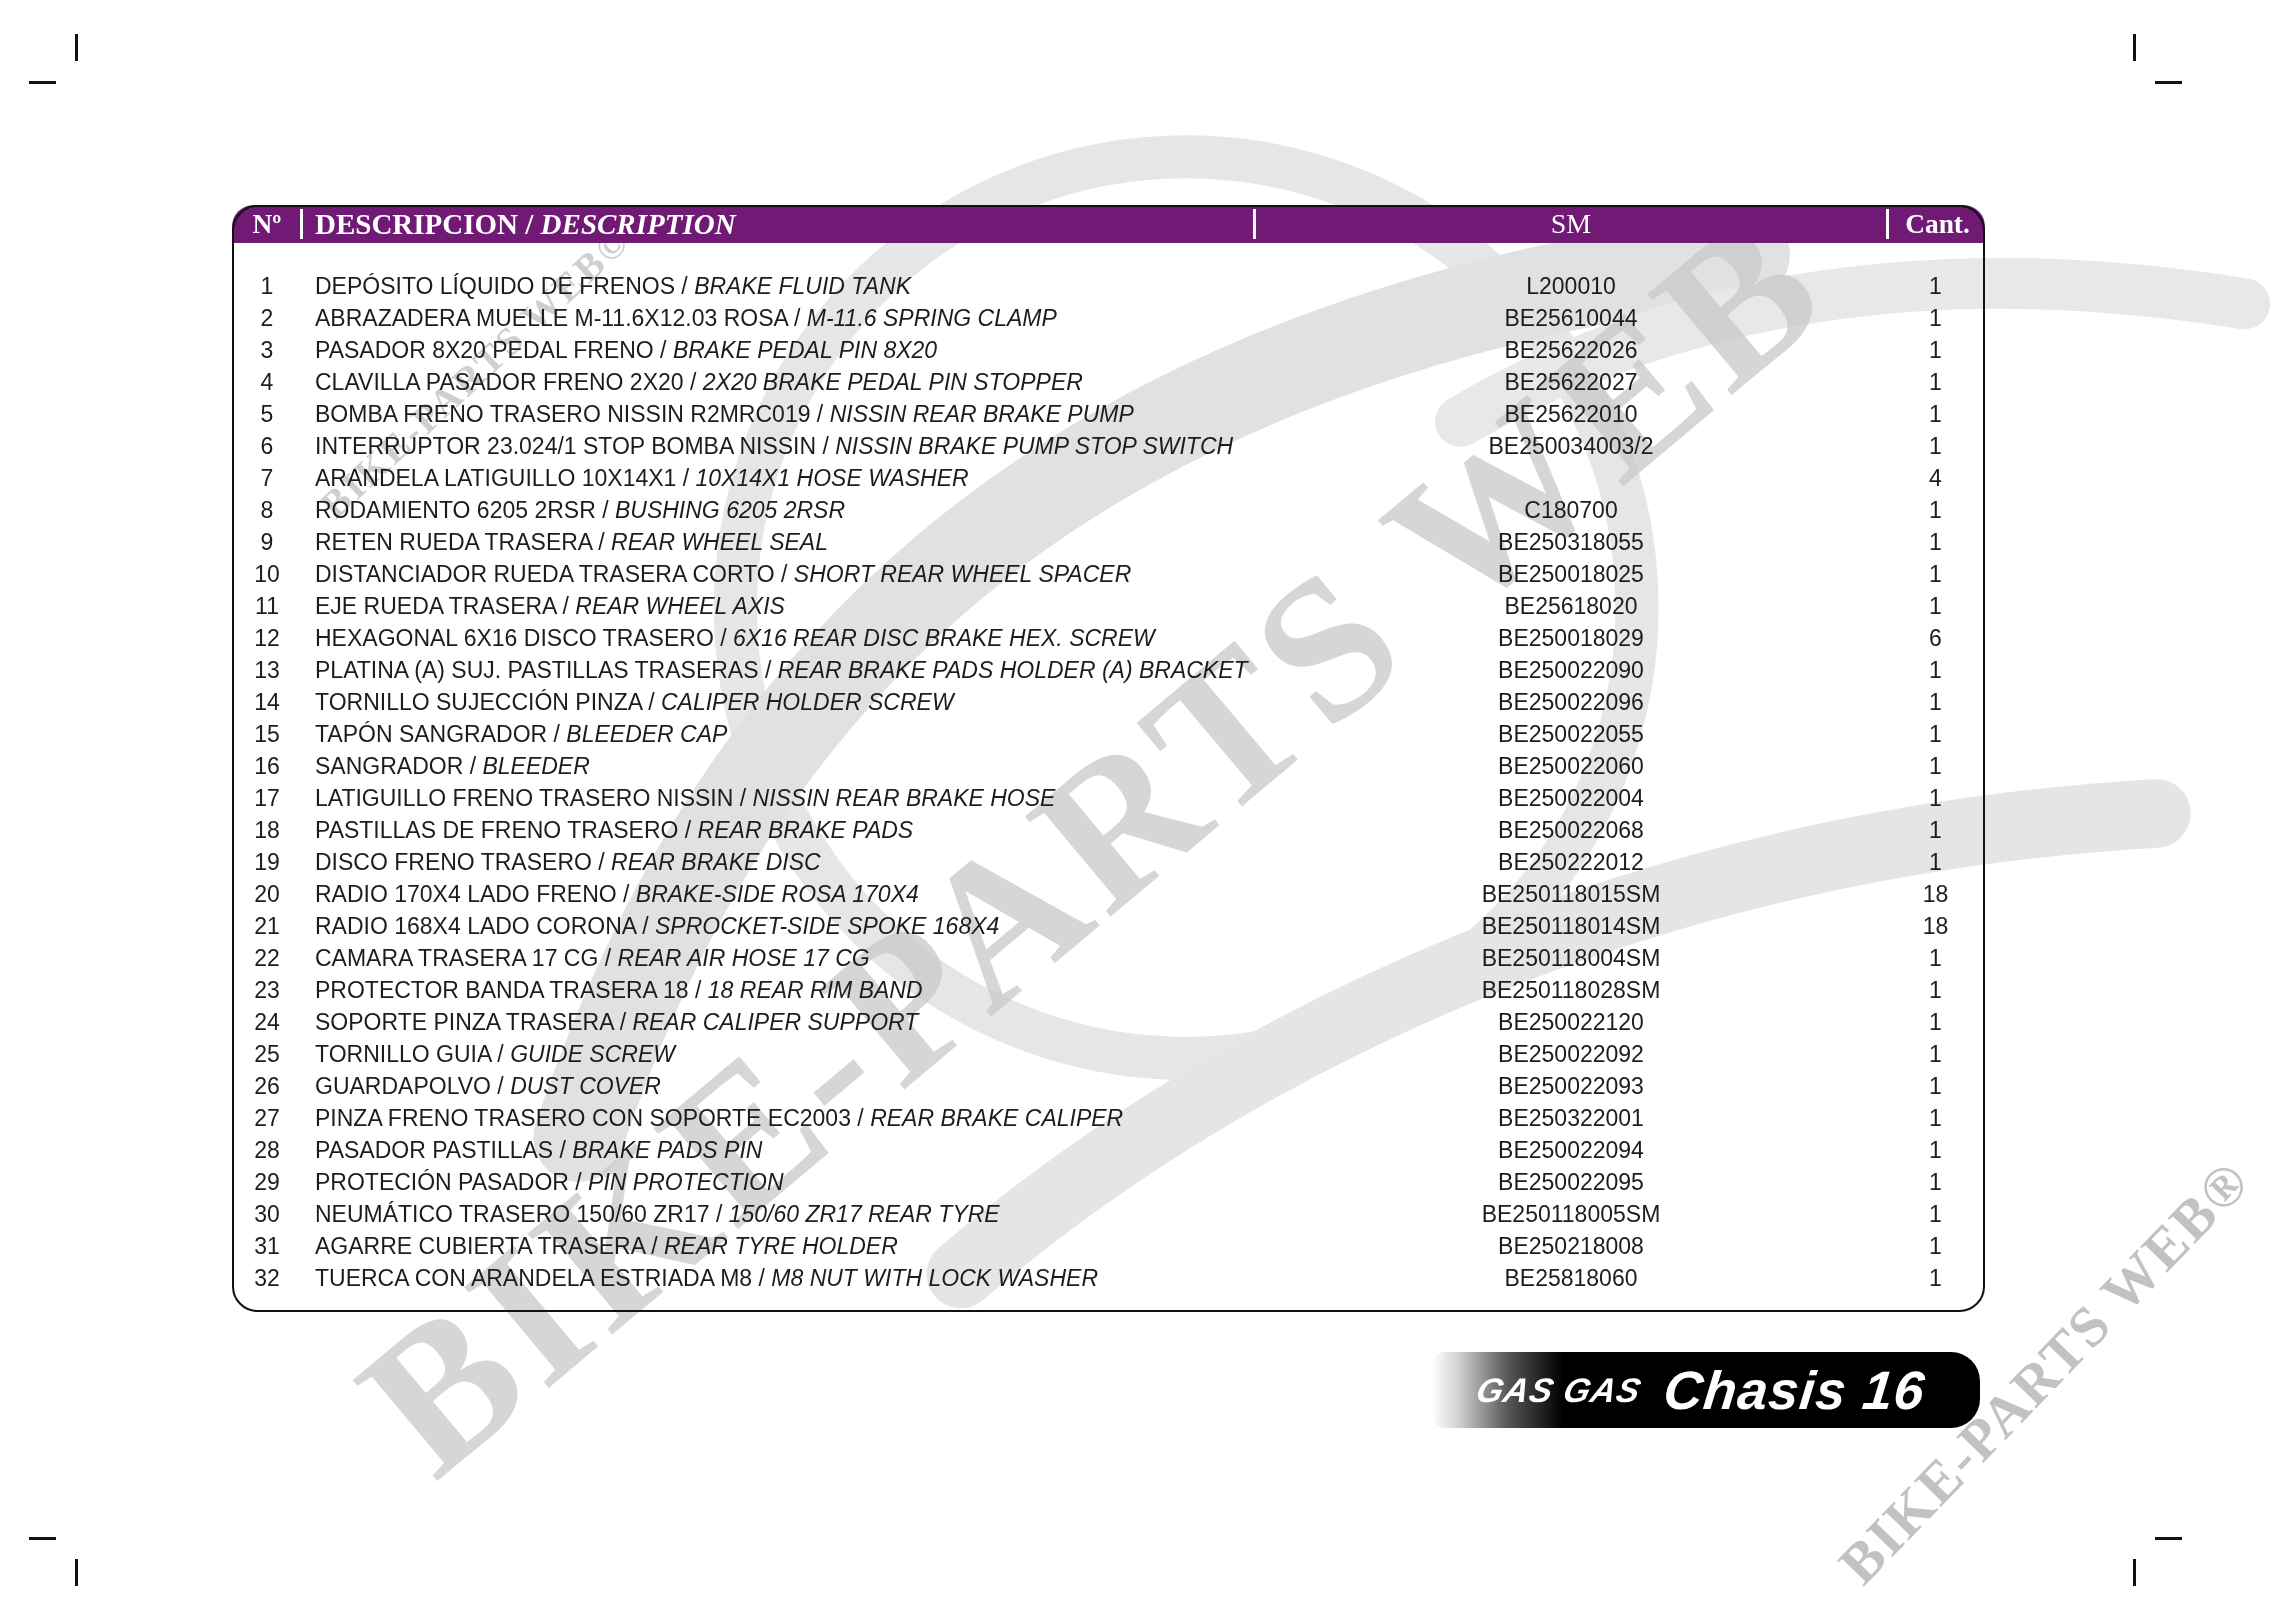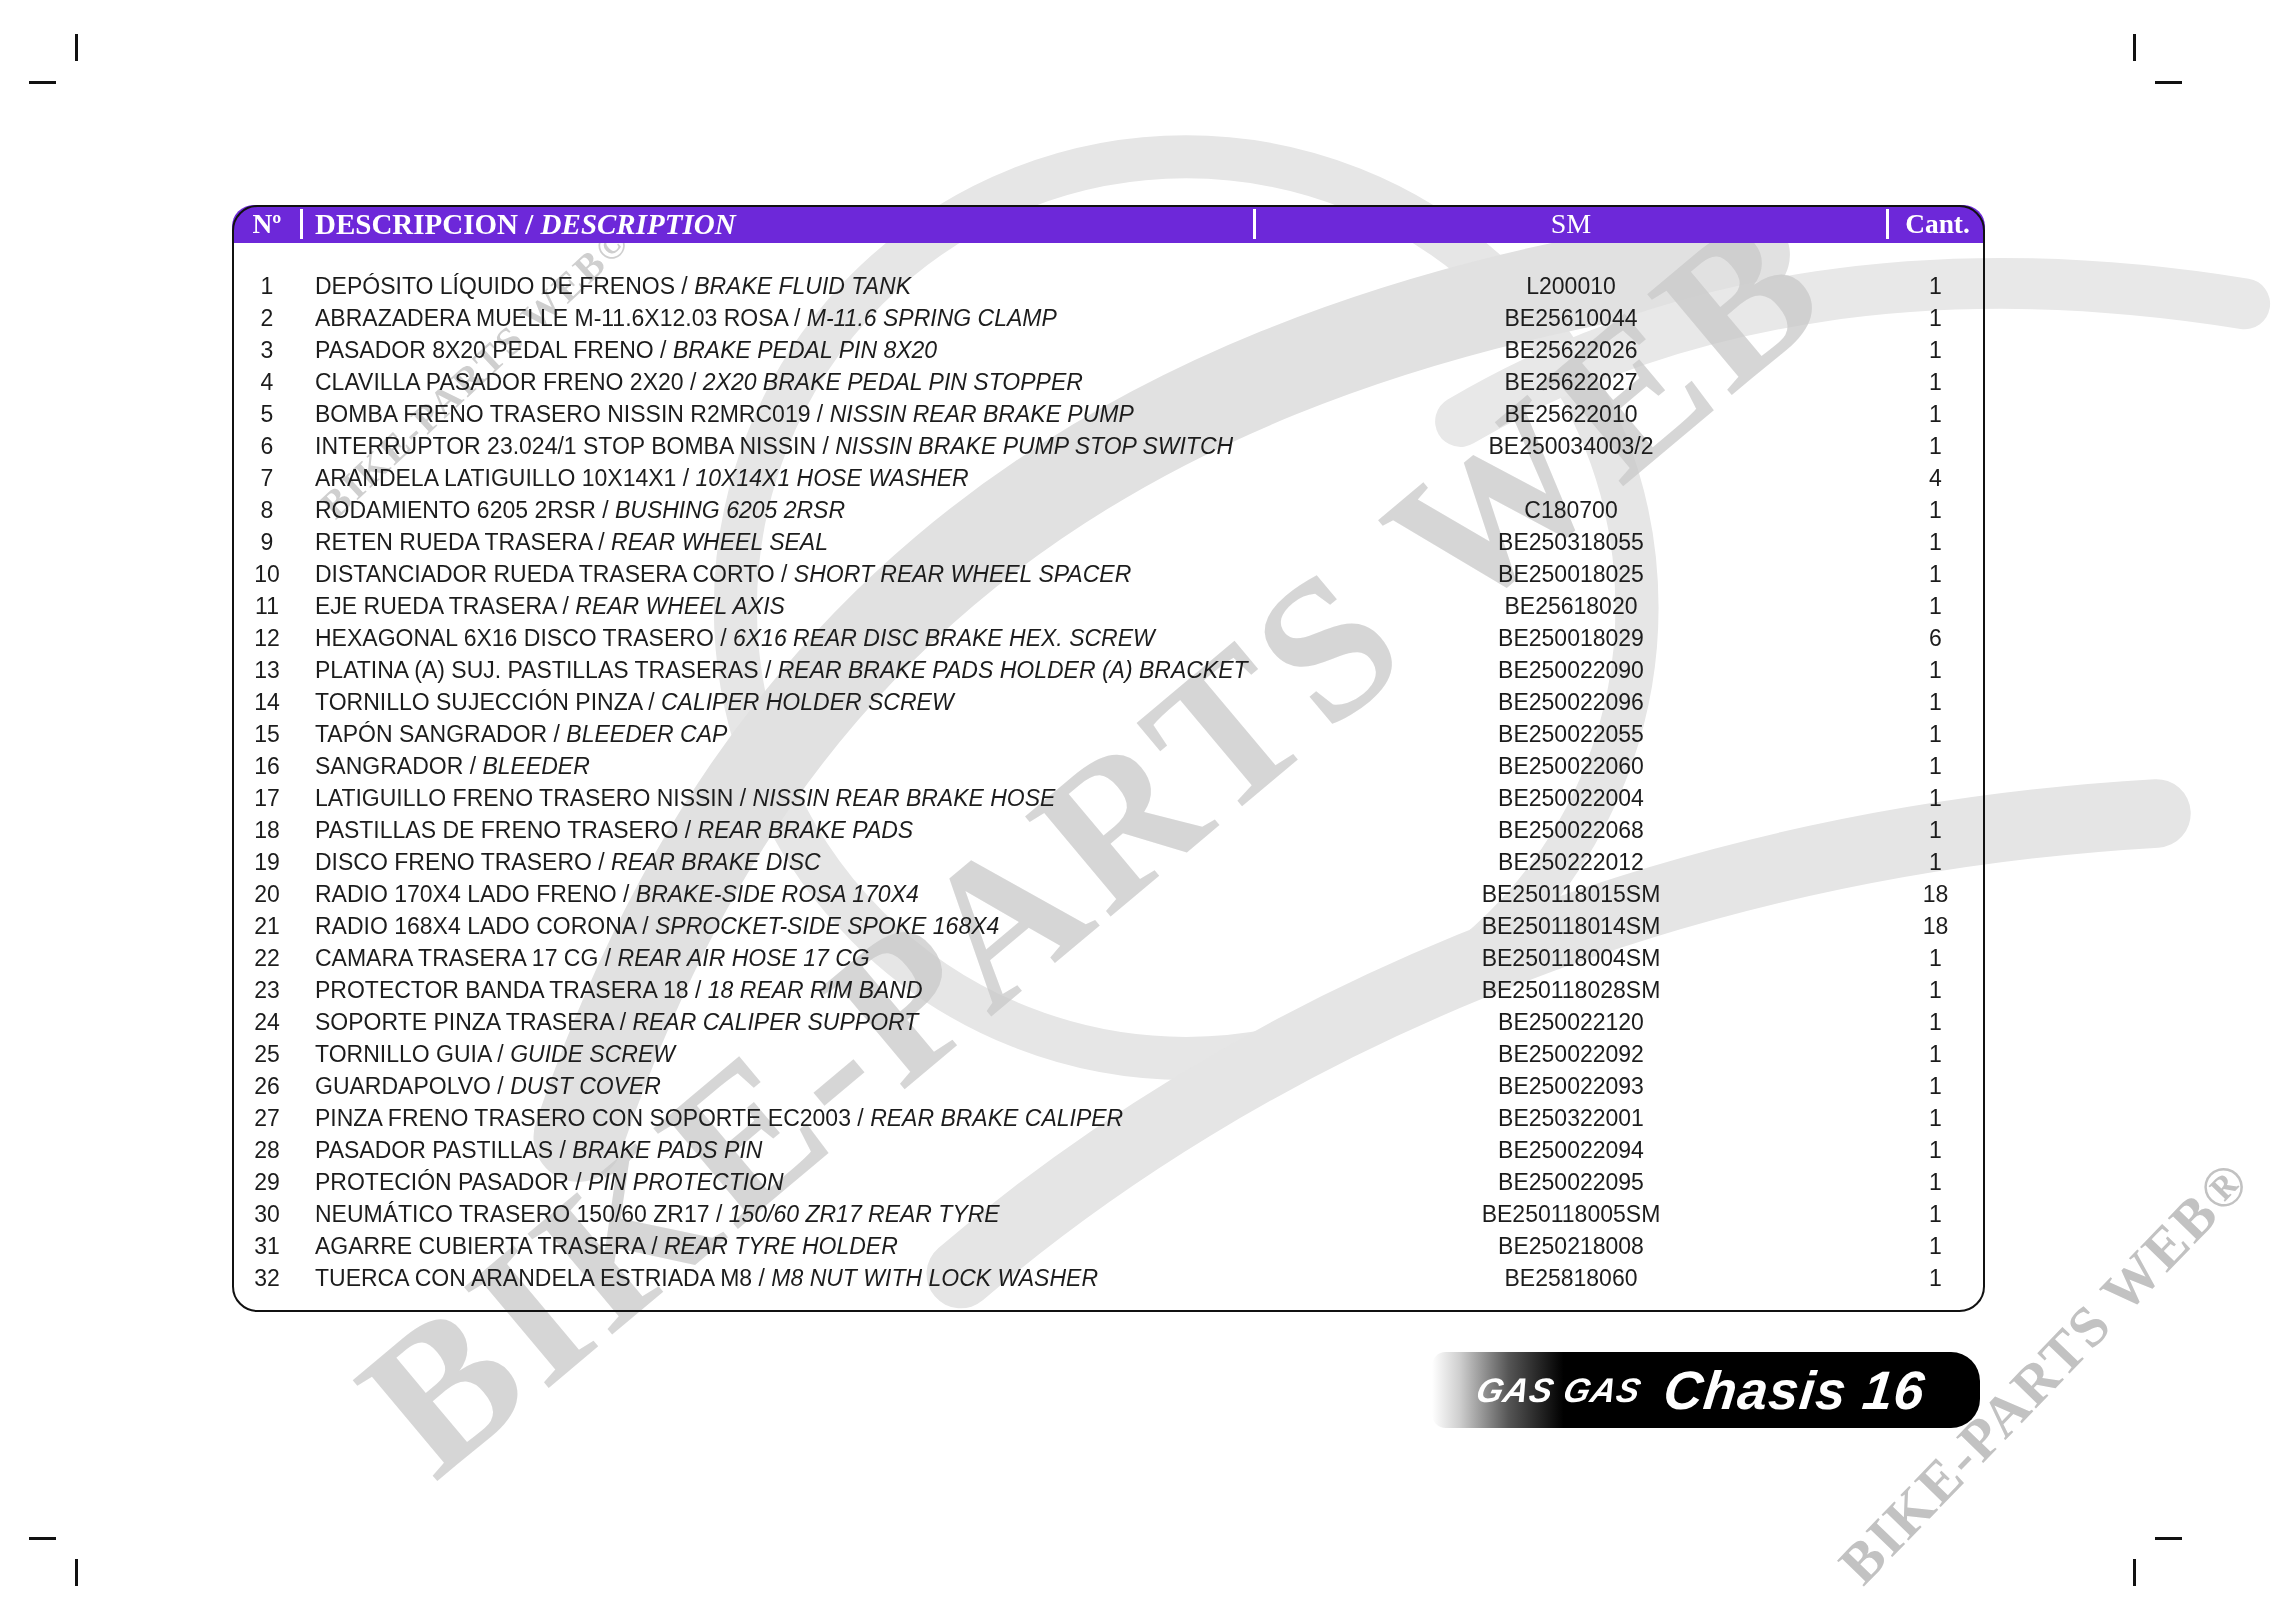--- a/index.html
+++ b/index.html
@@ -19,21 +19,21 @@
       transform:translate(-50%,-50%) rotate(-43deg);z-index:0;}
   .wm-giant{left:1093px;top:843px;font-size:201px;letter-spacing:7.8px;color:#c9c9c9;opacity:.75;
       transform:translate(-50%,-50%) rotate(-40deg);z-index:0;}
   .wm-corner{left:2044px;top:1372px;font-size:57px;letter-spacing:2px;color:#c2c2c2;
       transform:translate(-50%,-50%) rotate(-46deg);z-index:5;}
 
   
   .tablewrap{position:absolute;left:232px;top:205px;width:1753px;height:1107px;z-index:1;}
   .tborder{position:absolute;left:0;top:0;width:1753px;height:1107px;box-sizing:border-box;
       border:2.9px solid #111;border-radius:25.5px;pointer-events:none;}
-  .thead{position:absolute;left:0;top:0;width:1753px;height:38px;background:#6d28d9;
+  .thead{position:absolute;left:0;top:0;width:1753px;height:38px;background:#701a75;
       border-radius:21.6px 21.6px 0 0;font-family:"Liberation Serif",serif;color:#fff;}
   .thead .h-no{position:absolute;left:0;width:70px;text-align:center;line-height:38px;
       font-size:27.4px;font-weight:bold;}
   .thead .h-desc{position:absolute;left:83px;line-height:38px;font-size:29px;font-weight:bold;}
   .thead .h-desc em{font-style:italic;margin-top:8px;}
   .thead .h-sm{position:absolute;left:1023px;width:632px;text-align:center;line-height:38px;
       font-size:28px;font-weight:normal;}
   .thead .h-qty{position:absolute;left:1655px;width:101px;text-align:center;line-height:38px;
       font-size:27.4px;font-weight:bold;}
   .hsep{position:absolute;top:3.9px;width:2.9px;height:30px;background:#fff;}

